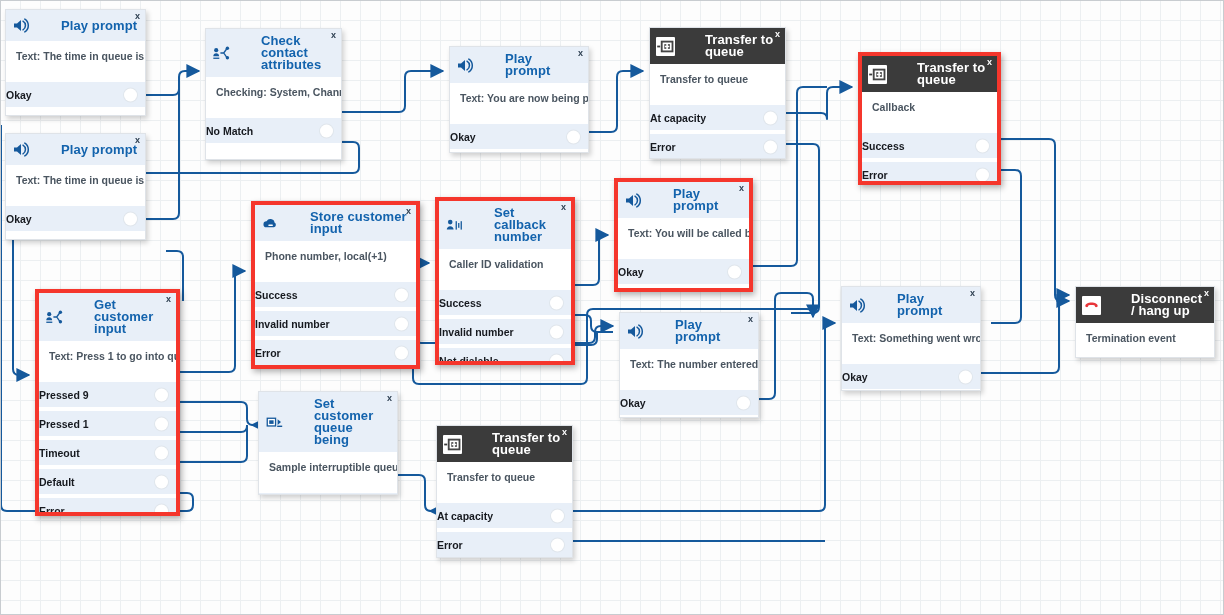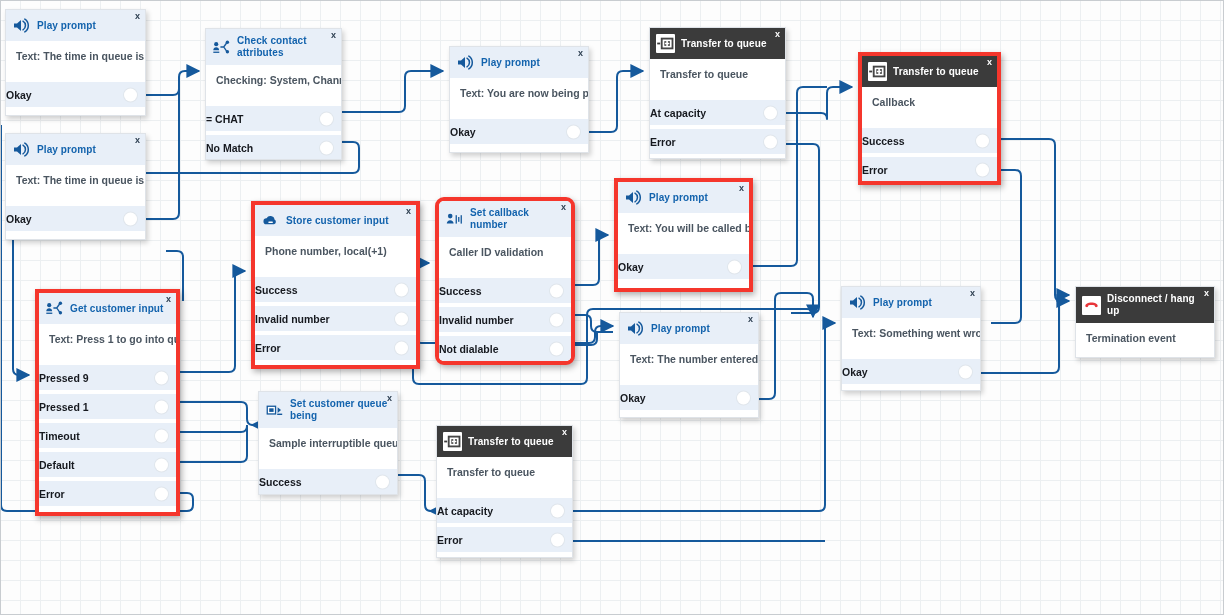--- a/index.html
+++ b/index.html
@@ -42,24 +42,25 @@
     align-items:center;
     gap:6px;
     padding:6px 7px 6px 6px;
     position:relative;
     min-height:30px;
     box-sizing:border-box;
   }
   .head-light{background:#e8eff8;}
   .head-dark{background:#3b3b3b;}
   .node-title{
-    font-size:10px;
+    font-size:13px;
     font-weight:bold;
     line-height:12px;
     letter-spacing:.1px;
+    margin-left:24px;
   }
   .head-light .node-title{color:#1363ad;}
   .head-dark .node-title{color:#ffffff;}
   .close-x{
     position:absolute;
     top:2px; right:5px;
     font-size:9px;
     font-weight:bold;
     line-height:9px;
   }
@@ -235,24 +236,20 @@
         <path d="M7.4 7h3.3L13.6 3M7.4 7h3.3l2.9 4.2" stroke="#15599c" stroke-width="1.3" fill="none"></path>
       </svg>
           </span>
           <span class="node-title">Check contact attributes</span>
           <span class="close-x">x</span>
         </div>
         <div class="node-sub">Checking: System, Channel</div>
         <div class="spacer"></div>
         <div class="ports">
           <div class="port">
-            <span>= CHAT</span>
-            <span class="dot"></span>
-          </div>
-          <div class="port">
             <span>No Match</span>
             <span class="dot"></span>
           </div>
         </div>
       </div>
       <div class="node" style="left: 448px; top: 45px; width: 140px; height: 107px;">
         <div class="node-head head-light">
           <span class="icon-box">
             <svg width="17" height="15" viewBox="0 0 17 15">
         <path d="M1 5.5h3l4-3.5v11l-4-3.5H1z" fill="#15599c"></path>
@@ -349,21 +346,21 @@
           <div class="port">
             <span>Invalid number</span>
             <span class="dot"></span>
           </div>
           <div class="port">
             <span>Error</span>
             <span class="dot"></span>
           </div>
         </div>
       </div>
-      <div class="node sel" style="left: 434px; top: 196px; width: 140px; height: 168px; border-radius: 9px;">
+      <div class="node sel" style="left: 434px; top: 196px; width: 140px; height: 168px;">
         <div class="node-head head-light">
           <span class="icon-box">
             <svg width="17" height="15" viewBox="0 0 17 15">
         <circle cx="4.2" cy="4.1" r="2.3" fill="#15599c"></circle>
         <path d="M0.8 11.6c0-2 1.5-3.4 3.4-3.4s3.4 1.4 3.4 3.4z" fill="#15599c"></path>
         <rect x="9.6" y="3.2" width="1.3" height="8.4" fill="#15599c"></rect>
         <rect x="12.1" y="5" width="1.3" height="4.8" fill="#15599c"></rect>
         <rect x="14.6" y="3.2" width="1.3" height="8.4" fill="#15599c"></rect>
       </svg>
           </span>

